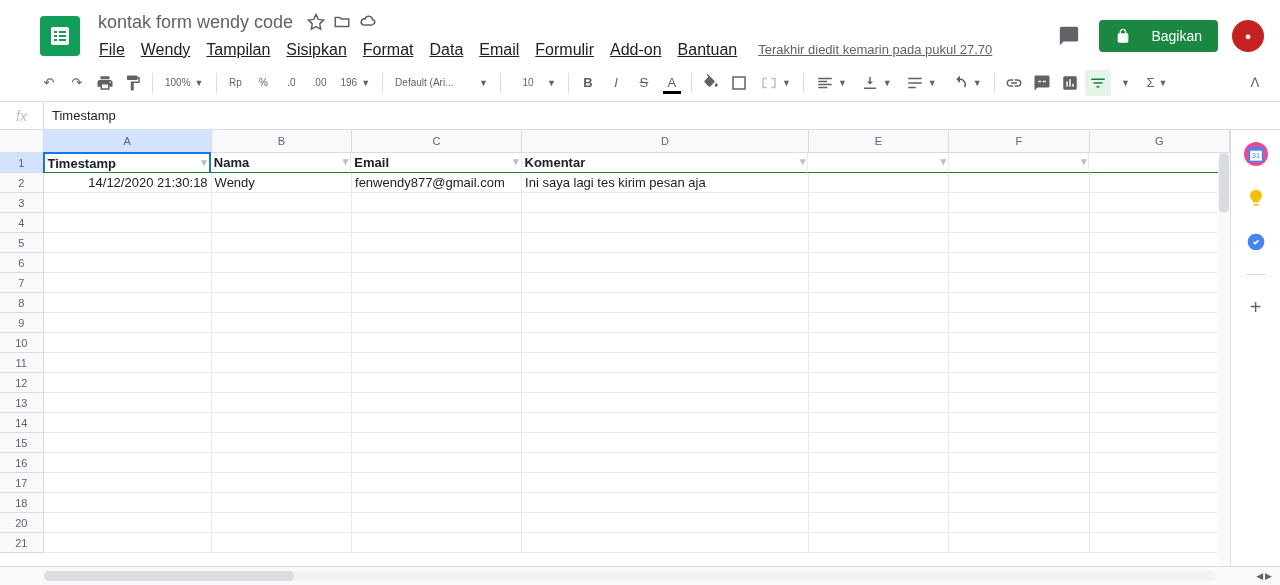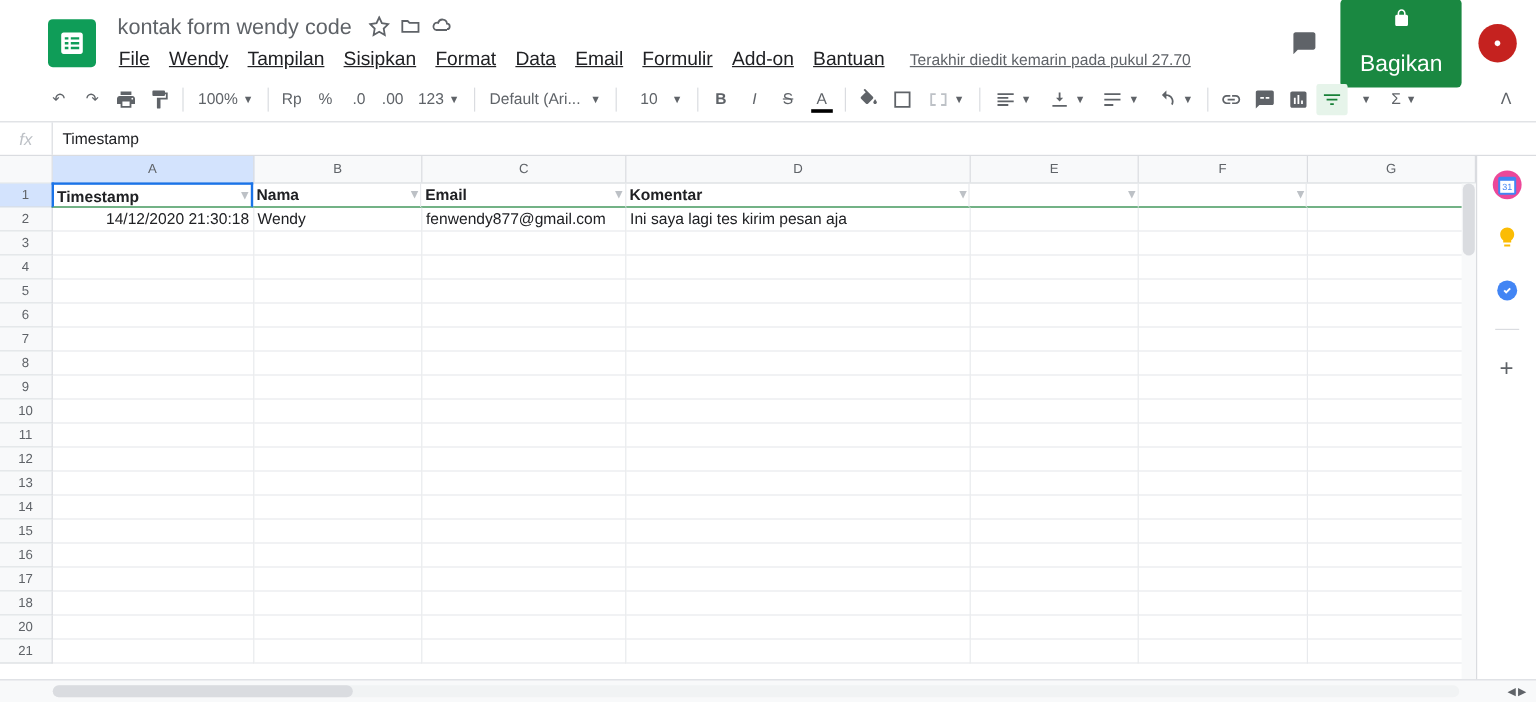--- a/index.html
+++ b/index.html
@@ -11,29 +11,29 @@
 .logo svg { width: 24px; height: 24px; fill: #fff; }
 .title-area { flex: 1; }
 .title-row { display: flex; align-items: center; gap: 8px; }
 .doc-title { font-size: 18px; color: #5f6368; padding: 2px 6px; }
 .title-icon { color: #5f6368; cursor: pointer; display: flex; }
 .menu-bar { display: flex; gap: 2px; margin-top: 2px; align-items: center; }
 .menu-item { font-size: 16px; color: #202124; padding: 4px 7px; cursor: pointer; text-decoration: underline; }
 .last-edit { font-size: 13px; color: #5f6368; text-decoration: underline; margin-left: 12px; cursor: pointer; }
 .header-right { display: flex; align-items: center; gap: 14px; }
 .comment-btn { width: 32px; height: 32px; display: flex; align-items: center; justify-content: center; color: #5f6368; cursor: pointer; }
-.share-btn { background: #1a8841; color: #fff; border-radius: 4px; padding: 8px 16px; font-size: 19px; font-weight: 500; display: flex; align-items: center; gap: 20px; cursor: pointer; flex-direction: column; }
+.share-btn { background: #1a8841; color: #fff; border-radius: 4px; padding: 8px 16px; font-size: 14px; font-weight: 500; display: flex; align-items: center; gap: 20px; cursor: pointer; }
 .avatar { width: 32px; height: 32px; border-radius: 50%; background: #c5221f; display: flex; align-items: center; justify-content: center; color: #fff; font-size: 11px; }
 
 
 .toolbar { display: flex; align-items: center; padding: 4px 16px 4px 36px; border-bottom: 1px solid #dadce0; height: 38px; gap: 2px; position: relative; }
 .tb-btn { min-width: 26px; height: 26px; display: flex; align-items: center; justify-content: center; color: #5f6368; cursor: pointer; font-size: 13px; padding: 0 4px; border-radius: 2px; }
 .tb-sep { width: 1px; height: 20px; background: #dadce0; margin: 0 4px; }
 .tb-dd { display: flex; align-items: center; gap: 4px; padding: 0 6px; }
-.tb-text { font-size: 13px; color: #5f6368; }
+.tb-text { font-size: 10px; color: #5f6368; }
 .font-name { width: 80px; overflow: hidden; text-overflow: ellipsis; white-space: nowrap; }
 .font-size { width: 30px; text-align: center; }
 .caret { font-size: 9px; color: #5f6368; }
 .text-color { position: relative; }
 .text-color::after { content: ''; position: absolute; bottom: 2px; left: 4px; right: 4px; height: 3px; background: #000; }
 .filter-active { background: #e6f4ea; color: #188038; }
 .collapse { position: absolute; right: 12px; }
 
 
 .formula-bar { display: flex; align-items: center; height: 28px; border-bottom: 1px solid #dadce0; }
@@ -158,21 +158,21 @@
   <div class="tb-btn">
       <span class="tb-text">%</span>
     </div>
   <div class="tb-btn">
       <span class="tb-text">.0</span>
     </div>
   <div class="tb-btn">
       <span class="tb-text">.00</span>
     </div>
   <div class="tb-btn tb-dd">
-      <span class="tb-text">123</span>
+      <span class="tb-text">196</span>
       <span class="caret">▼</span>
     </div>
   <div class="tb-sep"></div>
   <div class="tb-btn tb-dd">
       <span class="tb-text font-name">Default (Ari...</span>
       <span class="caret">▼</span>
     </div>
   <div class="tb-sep"></div>
   <div class="tb-btn tb-dd">
       <span class="tb-text font-size">10</span>

